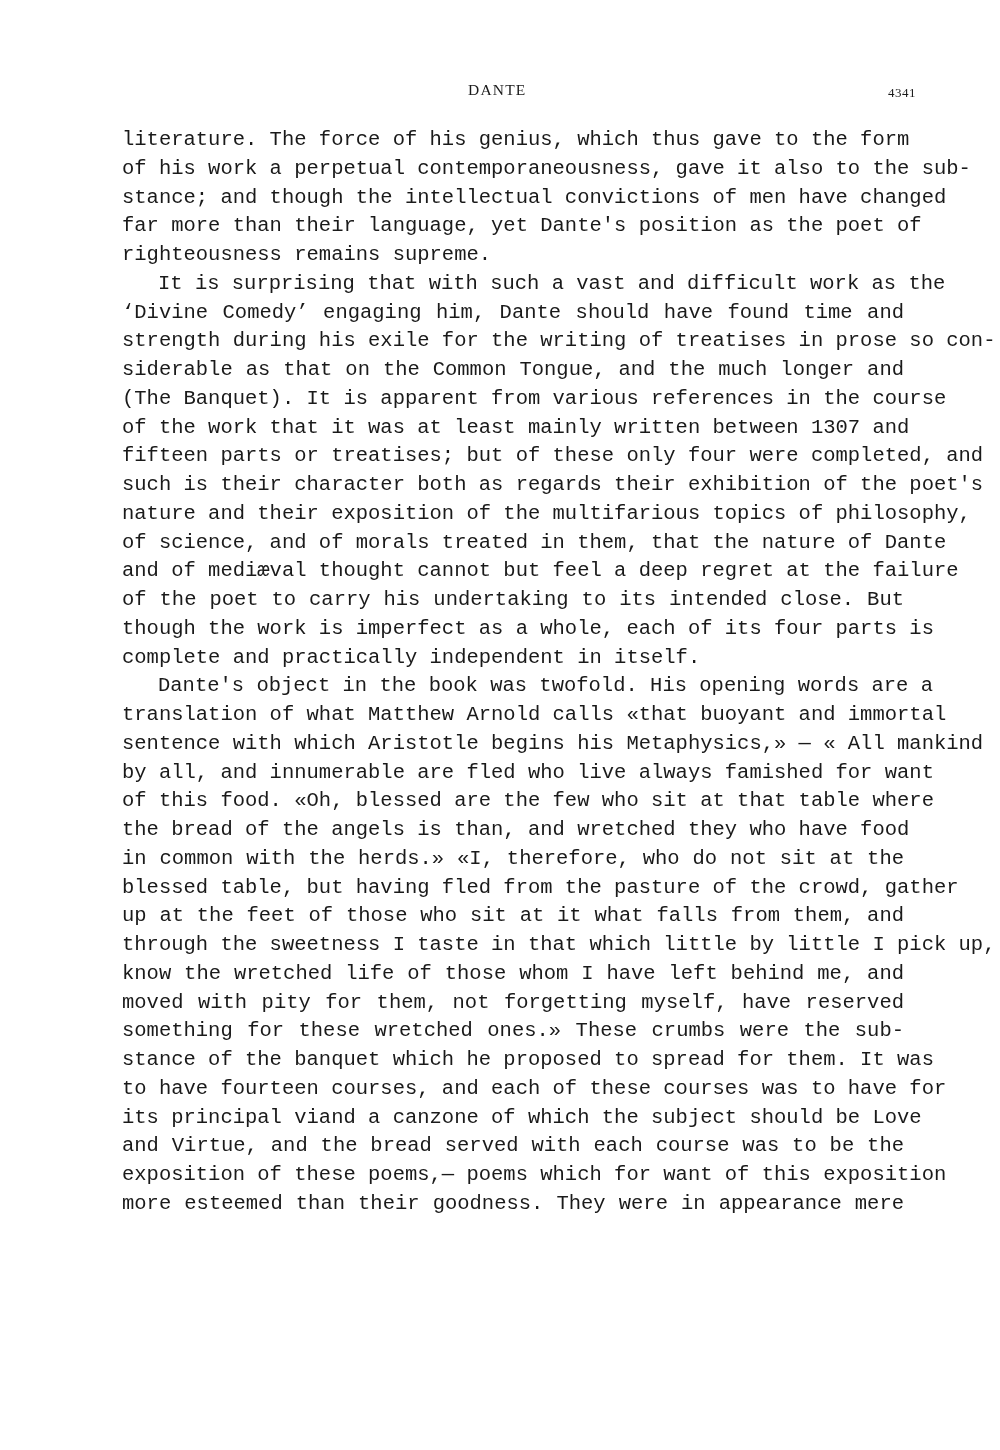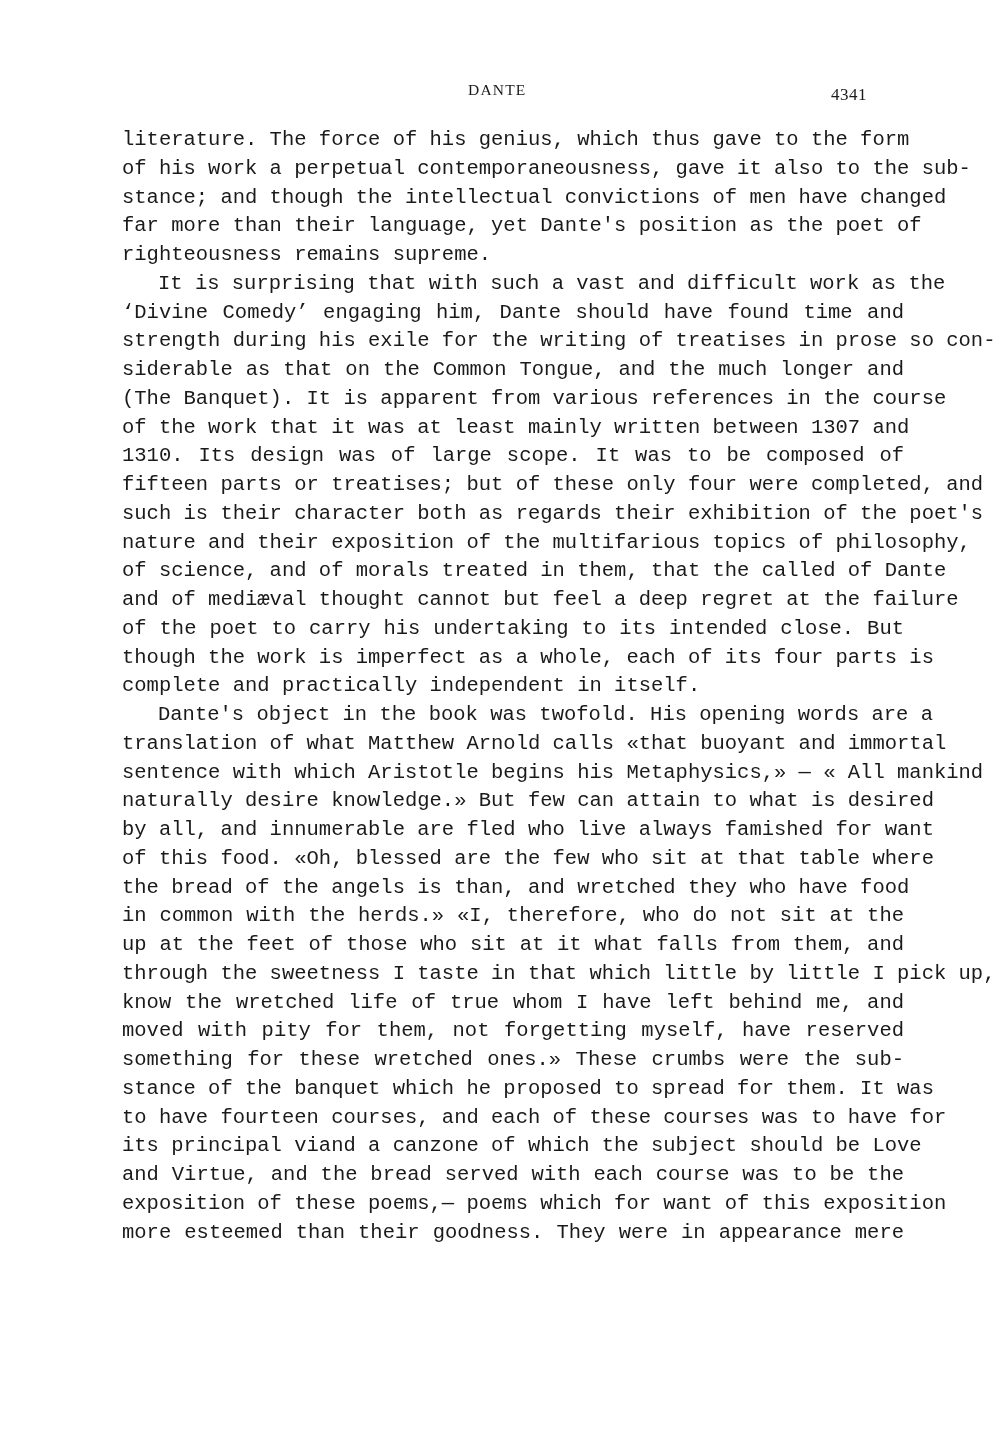--- a/index.html
+++ b/index.html
@@ -32,23 +32,23 @@
     }
     .running-title {
       position: absolute;
       left: 468px;
       top: 0;
       font-size: 15.5px;
       letter-spacing: 1.2px;
     }
     .page-number {
       position: absolute;
-      left: 831px;
+      left: 888px;
       top: 4px;
-      font-size: 17px;
+      font-size: 13px;
       letter-spacing: 0.5px;
     }
     .text-block {
       position: absolute;
       left: 122px;
       top: 117px;
       width: 782px;
     }
     .line {
       display: block;
@@ -88,43 +88,42 @@
       <span class="line last">righteousness remains supreme.</span>
     </div>
 
     <div>
       <span class="line indent">It is surprising that with such a vast and difficult work as the</span>
       <span class="line">‘Divine Comedy’ engaging him, Dante should have found time and</span>
       <span class="line">strength during his exile for the writing of treatises in prose so con-</span>
       <span class="line">siderable as that on the Common Tongue, and the much longer and</span>
       <span class="line">(The Banquet).  It is apparent from various references in the course</span>
       <span class="line">of the work that it was at least mainly written between 1307 and</span>
-      <span class="line">1310.  Its design was of large scope.  It was to be composed of</span>
       <span class="line">fifteen parts or treatises; but of these only four were completed, and</span>
       <span class="line">such is their character both as regards their exhibition of the poet's</span>
       <span class="line">nature and their exposition of the multifarious topics of philosophy,</span>
-      <span class="line">of science, and of morals treated in them, that the called of Dante</span>
+      <span class="line">of science, and of morals treated in them, that the nature of Dante</span>
       <span class="line">and of mediæval thought cannot but feel a deep regret at the failure</span>
       <span class="line">of the poet to carry his undertaking to its intended close.  But</span>
       <span class="line">though the work is imperfect as a whole, each of its four parts is</span>
       <span class="line last">complete and practically independent in itself.</span>
     </div>
 
     <div>
       <span class="line indent">Dante's object in the book was twofold.  His opening words are a</span>
       <span class="line">translation of what Matthew Arnold calls «that buoyant and immortal</span>
       <span class="line">sentence with which Aristotle begins his Metaphysics,» — « All mankind</span>
-      <span class="line">naturally desire knowledge.»  But few can attain to what is desired</span>
       <span class="line">by all, and innumerable are fled who live always famished for want</span>
       <span class="line">of this food.  «Oh, blessed are the few who sit at that table where</span>
       <span class="line">the bread of the angels is than, and wretched they who have food</span>
       <span class="line">in common with the herds.»  «I, therefore, who do not sit at the</span>
+      <span class="line">blessed table, but having fled from the pasture of the crowd, gather</span>
       <span class="line">up at the feet of those who sit at it what falls from them, and</span>
       <span class="line">through the sweetness I taste in that which little by little I pick up,</span>
-      <span class="line">know the wretched life of true whom I have left behind me, and</span>
+      <span class="line">know the wretched life of those whom I have left behind me, and</span>
       <span class="line">moved with pity for them, not forgetting myself, have reserved</span>
       <span class="line">something for these wretched ones.»  These crumbs were the sub-</span>
       <span class="line">stance of the banquet which he proposed to spread for them.  It was</span>
       <span class="line">to have fourteen courses, and each of these courses was to have for</span>
       <span class="line">its principal viand a canzone of which the subject should be Love</span>
       <span class="line">and Virtue, and the bread served with each course was to be the</span>
       <span class="line">exposition of these poems,— poems which for want of this exposition</span>
       <span class="line">more esteemed than their goodness.  They were in appearance mere</span>
     </div>
 

